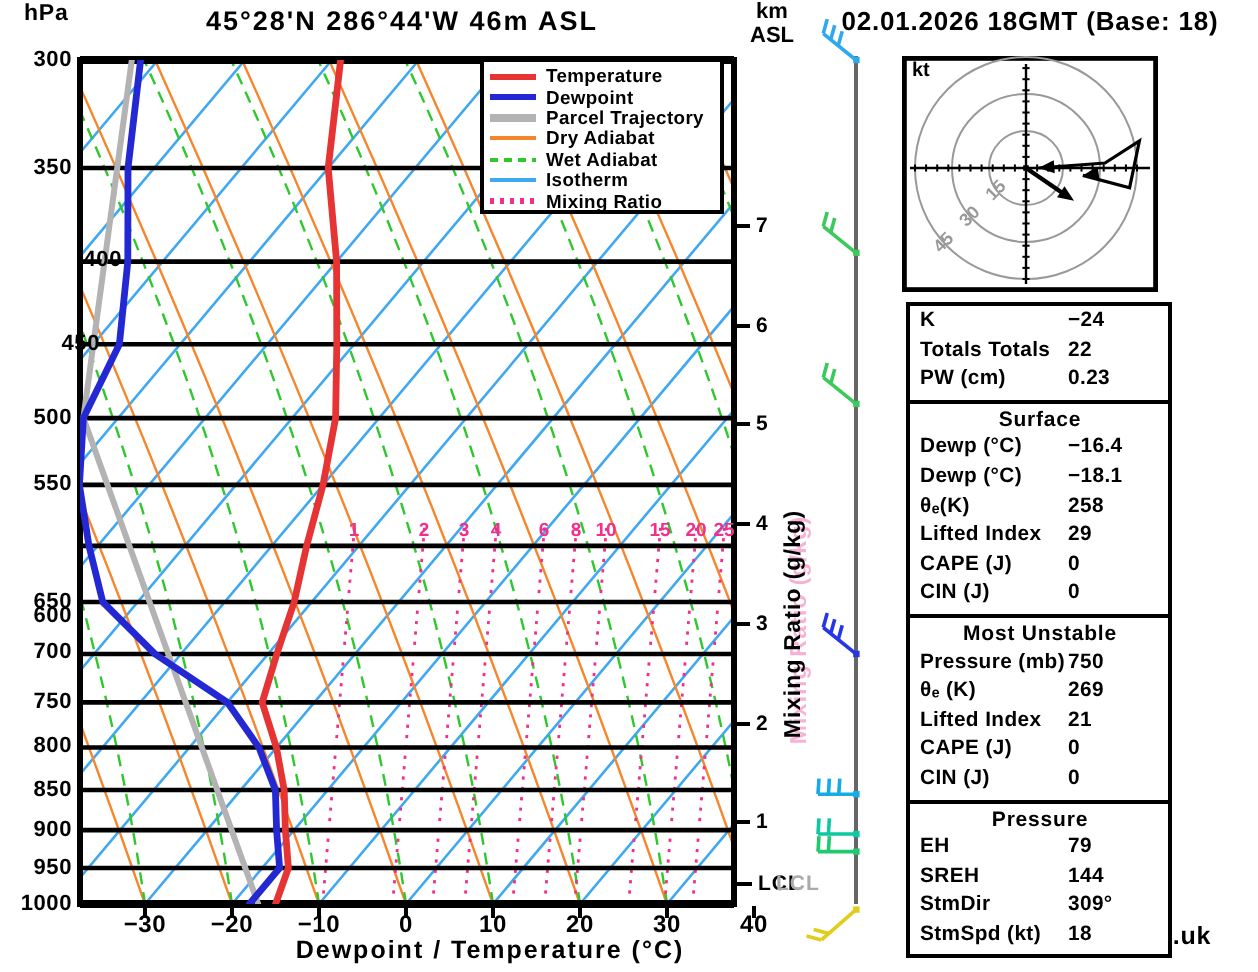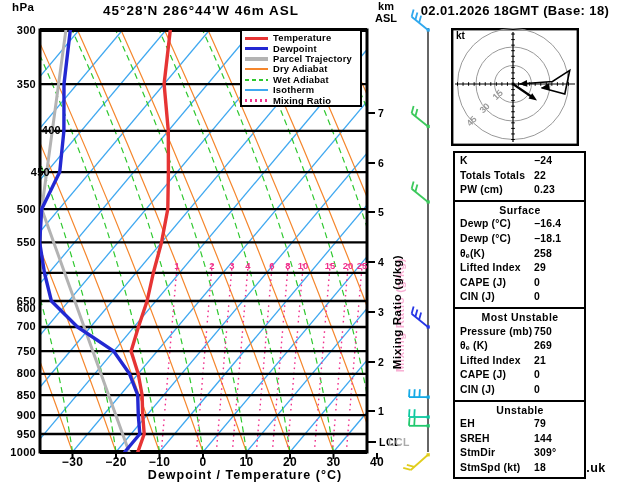--- a/index.html
+++ b/index.html
@@ -354,21 +354,21 @@
         <div class="trow">
           <span class="tlbl">CAPE (J)</span>
           <span class="tval">0</span>
         </div>
         <div class="trow">
           <span class="tlbl">CIN (J)</span>
           <span class="tval">0</span>
         </div>
       </div>
       <div class="sec">
-        <div class="sechead">Unstable</div>
+        <div class="sechead">Pressure</div>
         <div class="trow">
           <span class="tlbl">EH</span>
           <span class="tval">79</span>
         </div>
         <div class="trow">
           <span class="tlbl">SREH</span>
           <span class="tval">144</span>
         </div>
         <div class="trow">
           <span class="tlbl">StmDir</span>

